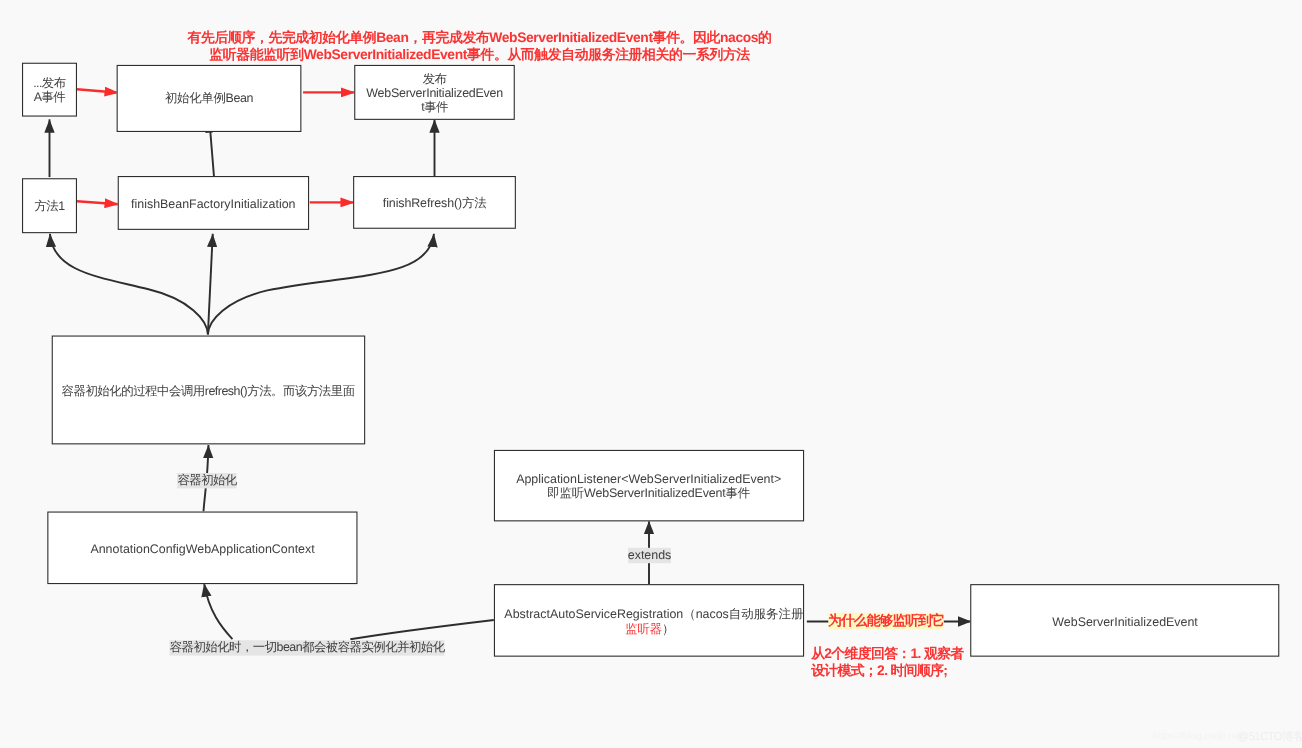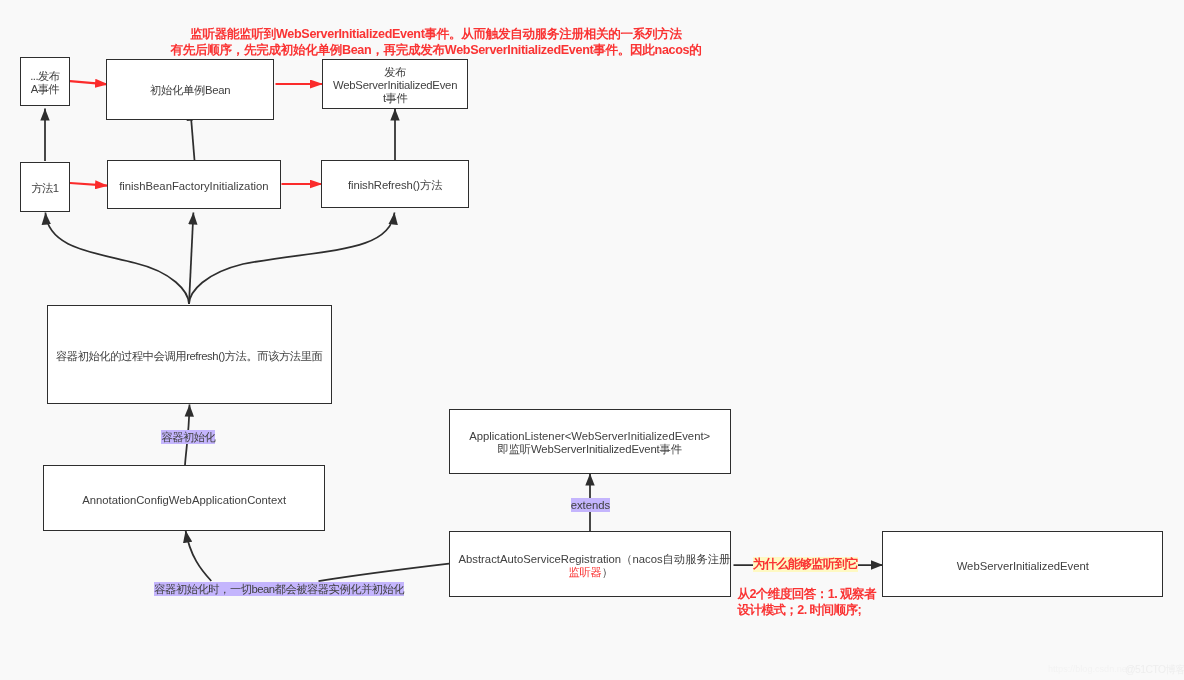--- a/index.html
+++ b/index.html
@@ -36,21 +36,21 @@
   .ls3  > span, .ls3 {letter-spacing:-0.3px;}
   .ls5  > span, .ls5 {letter-spacing:-0.5px;}
   .ls55 > span, .ls55{letter-spacing:-0.55px;}
   .ls6  > span, .ls6 {letter-spacing:-0.6px;}
   .ls35 > span, .ls35{letter-spacing:-0.35px;}
   .ls45 > span, .ls45{letter-spacing:-0.45px;}
   .ls9  > span, .ls9 {letter-spacing:-0.9px;}
 
   .lbl{
     position:absolute;color:#404040;font-size:11.3px;line-height:14px;
-    white-space:pre;background:#c4b5fd;
+    white-space:pre;background:#e5e5e5;
   }
   .red{position:absolute;color:#fa3333;font-weight:bold;font-size:12.6px;line-height:15.5px;}
   .red > div{white-space:pre;}
   .redin{color:#fa3333;font-weight:normal;margin-top:22px;}
   .wm{position:absolute;white-space:pre;font-size:12px;}
 
   .wred{fill:none;stroke:#fb2b2b;stroke-width:2.2;marker-end:url(#ahRed);}
   .wdark{fill:none;stroke:#2e2e2e;stroke-width:1.75;marker-end:url(#ahDark);}
   .wplain{fill:none;stroke:#2e2e2e;stroke-width:1.75;}
 </style>
@@ -122,22 +122,22 @@
       <div class="node" id="node-abstract-auto-reg" style="left: 448.8px; top: 531px; width: 282.1px; height: 66.4px;">
         <span style="white-space: pre; display: block; position: relative; top: 1.9px;"><span class="line ls0" style="position: relative; left: 4.6px; text-align: center;">AbstractAutoServiceRegistration（nacos自动服务注册</span><span class="line ls2" style="position: relative; left: 0.8px;"><span class="redin">监听器</span><span>）</span></span></span>
       </div>
       <div class="node" id="node-wsie-class" style="left: 882.1px; top: 531px; width: 281.4px; height: 66.4px; justify-content: center;">
         <span><span class="line ls0">WebServerInitializedEvent</span></span>
       </div>
       <div class="lbl ls55" style="left: 161.4px; top: 429.5px;">容器初始化</div>
       <div class="lbl ls0" style="left: 570.7px; top: 497.8px;">extends</div>
       <div class="lbl ls5" style="left: 154.3px; top: 582.4px;">容器初始化时，一切bean都会被容器实例化并初始化</div>
       <div class="red" style="left: 167px; top: 27px; width: 538px; text-align: center;">
+        <div class="ls35">有先后顺序，先完成初始化单例Bean，再完成发布WebServerInitializedEvent事件。因此nacos的</div>
         <div class="ls35">监听器能监听到WebServerInitializedEvent事件。从而触发自动服务注册相关的一系列方法</div>
-        <div class="ls35">有先后顺序，先完成初始化单例Bean，再完成发布WebServerInitializedEvent事件。因此nacos的</div>
       </div>
       <div class="red" style="left: 752.8px; top: 556.8px;">
         <div class="ls9" style="background: #fef9c3;">为什么能够监听到它</div>
       </div>
       <div class="red" style="left: 737.4px; top: 587.2px;">
         <div class="ls6">从2个维度回答：1. 观察者</div>
         <div class="ls6">设计模式；2. 时间顺序;</div>
       </div>
       <div class="wm" style="left: 1048px; top: 663.5px; color: rgb(243, 243, 243); font-size: 9.1px;">https://blog.csdn.net</div>
       <div class="wm" style="left: 1125px; top: 662.5px; color: rgb(238, 238, 238); font-size: 10.4px; letter-spacing: -0.55px;">@51CTO博客</div>

